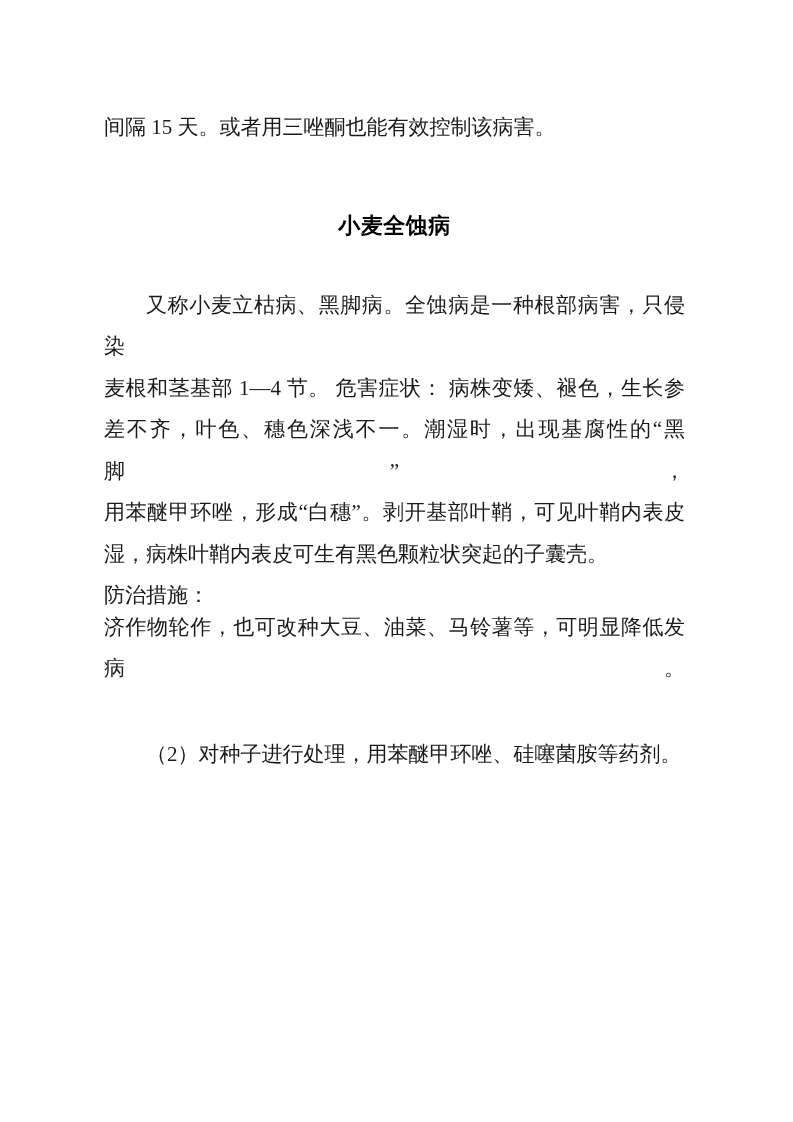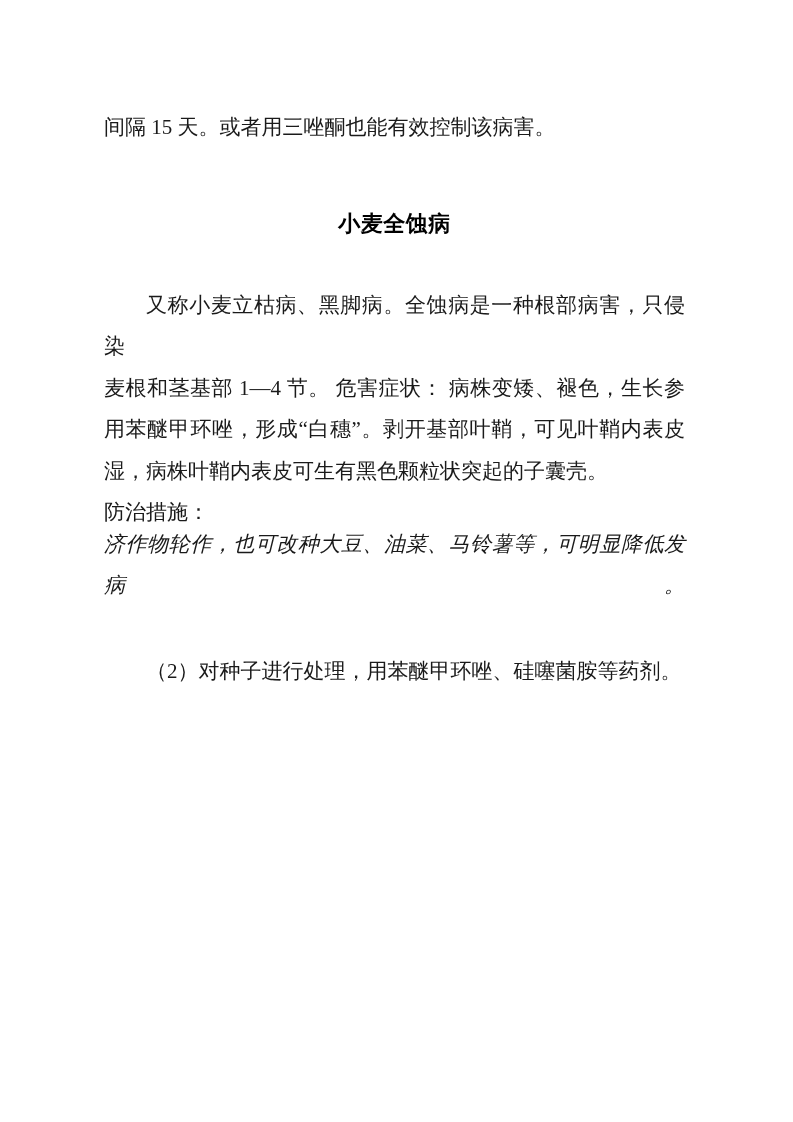--- a/index.html
+++ b/index.html
@@ -30,45 +30,45 @@
     text-align-last: justify;
     text-justify: inter-character;
   }
   
   .indent {
     text-indent: 42px;
     margin-top: 44px;
   }
   .doc-title {
     margin: 62px 0 12px 0;
-    font-family: Liberation Mono, monospace;
+    font-family: Liberation Sans, sans-serif;
     font-weight: 700;
     font-size: 22px;
     line-height: 30px;
     text-align: center;
     color: #000000;
     letter-spacing: 0.5px;
   }
   .tight {
     margin-top: -10px;
-    font-style: italic;
   }
 </style>
 </head>
 <body>
 
 <div class="page">
 
   <div class="line">间隔 15 天。或者用三唑酮也能有效控制该病害。</div>
 
   <h1 class="doc-title">小麦全蚀病</h1>
 
   <div>
     <div class="line j indent">又称小麦立枯病、黑脚病。全蚀病是一种根部病害，只侵染</div>
     <div class="line j">麦根和茎基部 1—4 节。 危害症状： 病株变矮、褪色，生长参</div>
+    <div class="line j">差不齐，叶色、穗色深浅不一。潮湿时，出现基腐性的“黑脚”，</div>
     <div class="line j">用苯醚甲环唑，形成“白穗”。剥开基部叶鞘，可见叶鞘内表皮</div>
     <div class="line">湿，病株叶鞘内表皮可生有黑色颗粒状突起的子囊壳。</div>
   </div>
 
   <div class="line">防治措施：</div>
 
   <div>
     <div class="line j tight">济作物轮作，也可改种大豆、油菜、马铃薯等，可明显降低发病。</div>
   </div>
 

